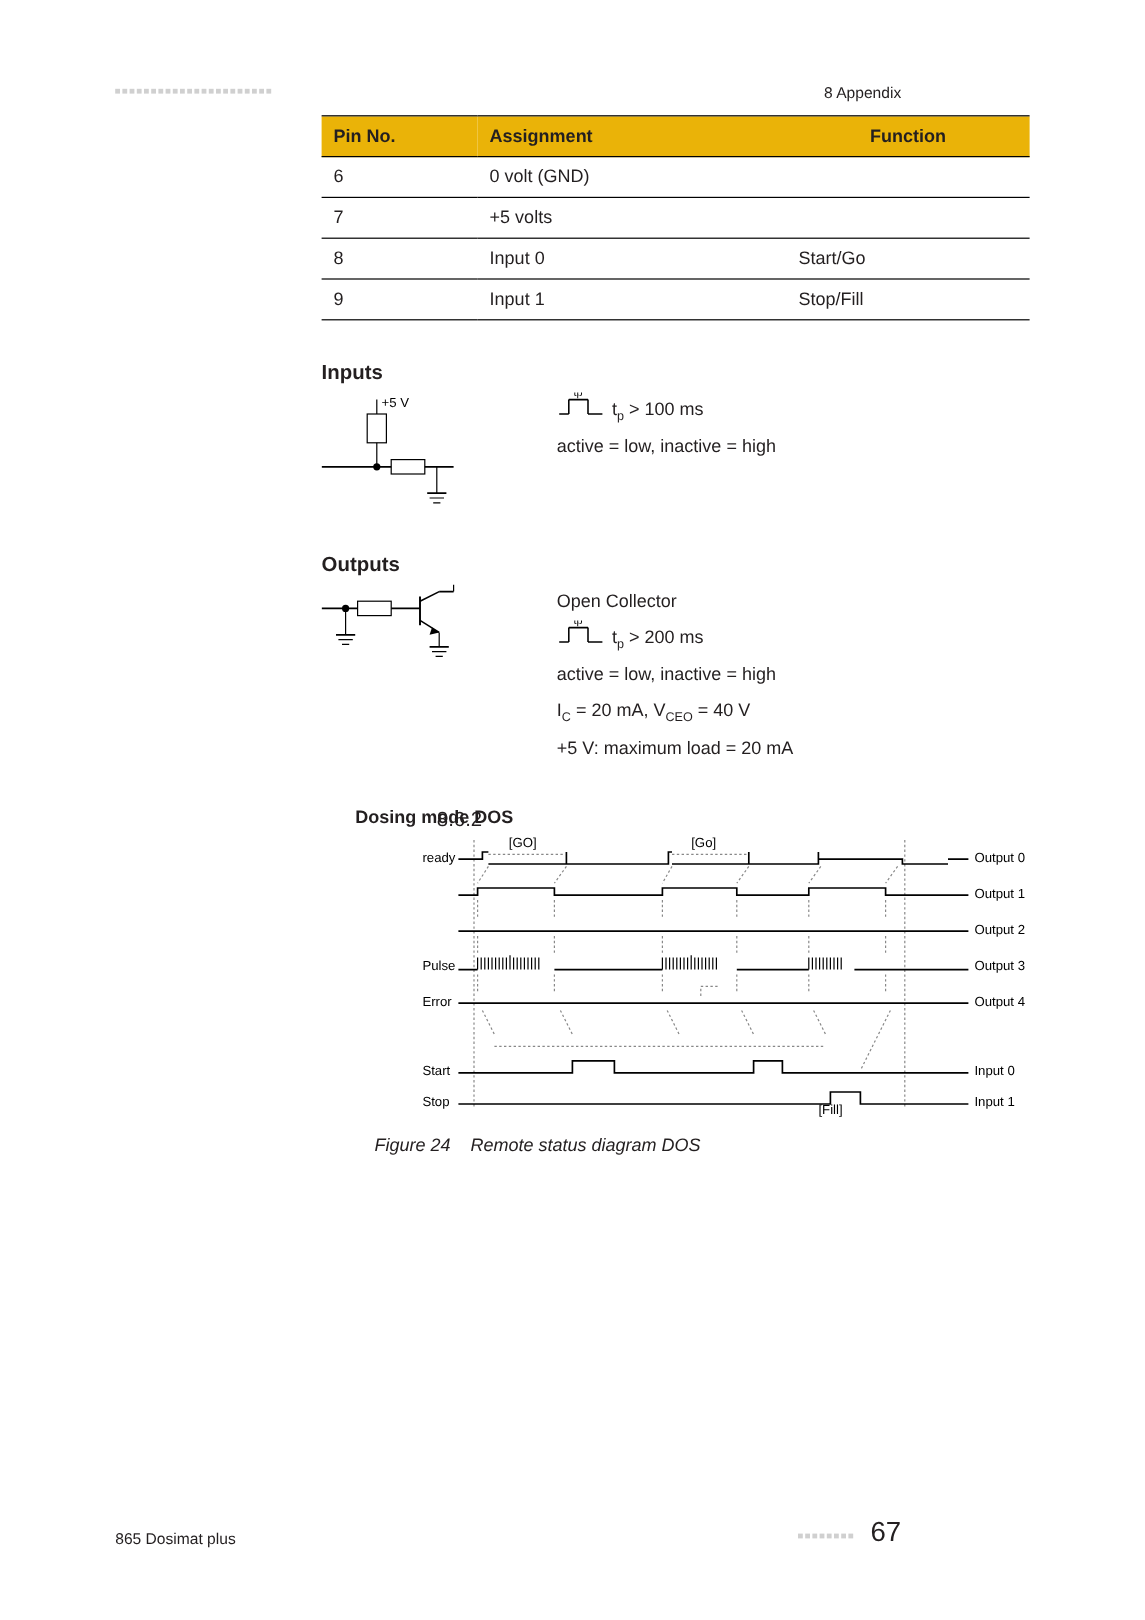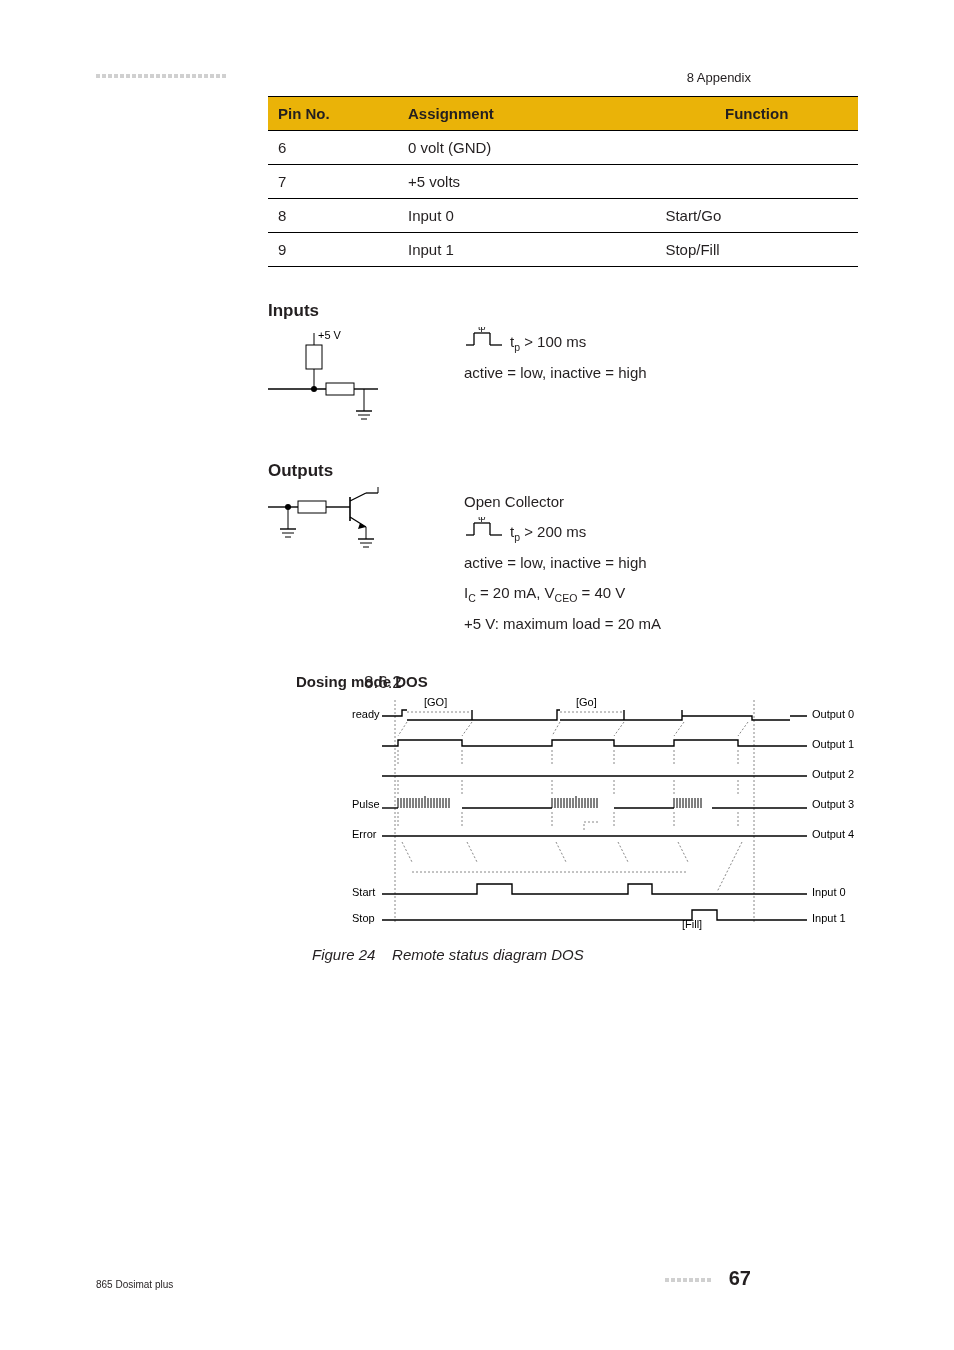--- a/index.html
+++ b/index.html
@@ -15,22 +15,22 @@
   table.pins th:nth-child(3){ text-align:center; }
   table.pins td { padding:8px 10px; border-bottom:1px solid #000; }
   h4.sub { font-weight:bold; font-size:17px; margin:34px 0 6px 0; }
   .row { display:flex; align-items:flex-start; gap:36px; margin-top:6px; }
   .desc { font-size:15px; line-height:2.0; }
   .desc .line { display:flex; align-items:flex-start; gap:6px; }
   .sec-num { position:absolute; left:96px; font-weight:normal; font-size:17px; }
   h2.sec { font-weight:bold; font-size:17px; margin:34px 0 6px 0; position:relative; }
   h3.mode { font-weight:bold; font-size:15px; margin:14px 0 2px 28px; }
   .figcap { font-style:italic; font-size:15px; margin-left:44px; margin-top:4px; }
-  .footer-left { position:absolute; left:96px; bottom:60px; font-size:10px; }
-  .footer-right { position:absolute; right:96px; bottom:60px; font-size:20px; font-weight:bold; }
+  .footer-left { position:absolute; left:96px; bottom:60px; font-size:13px; }
+  .footer-right { position:absolute; right:96px; bottom:60px; font-size:23px; font-weight:normal; }
   svg { display:block; }
   sub { font-size:0.7em; }
 </style>
 </head>
 <body>
 
 <div class="page">
   <div class="dots-left">
       <div class="d"></div>
       <div class="d"></div>

